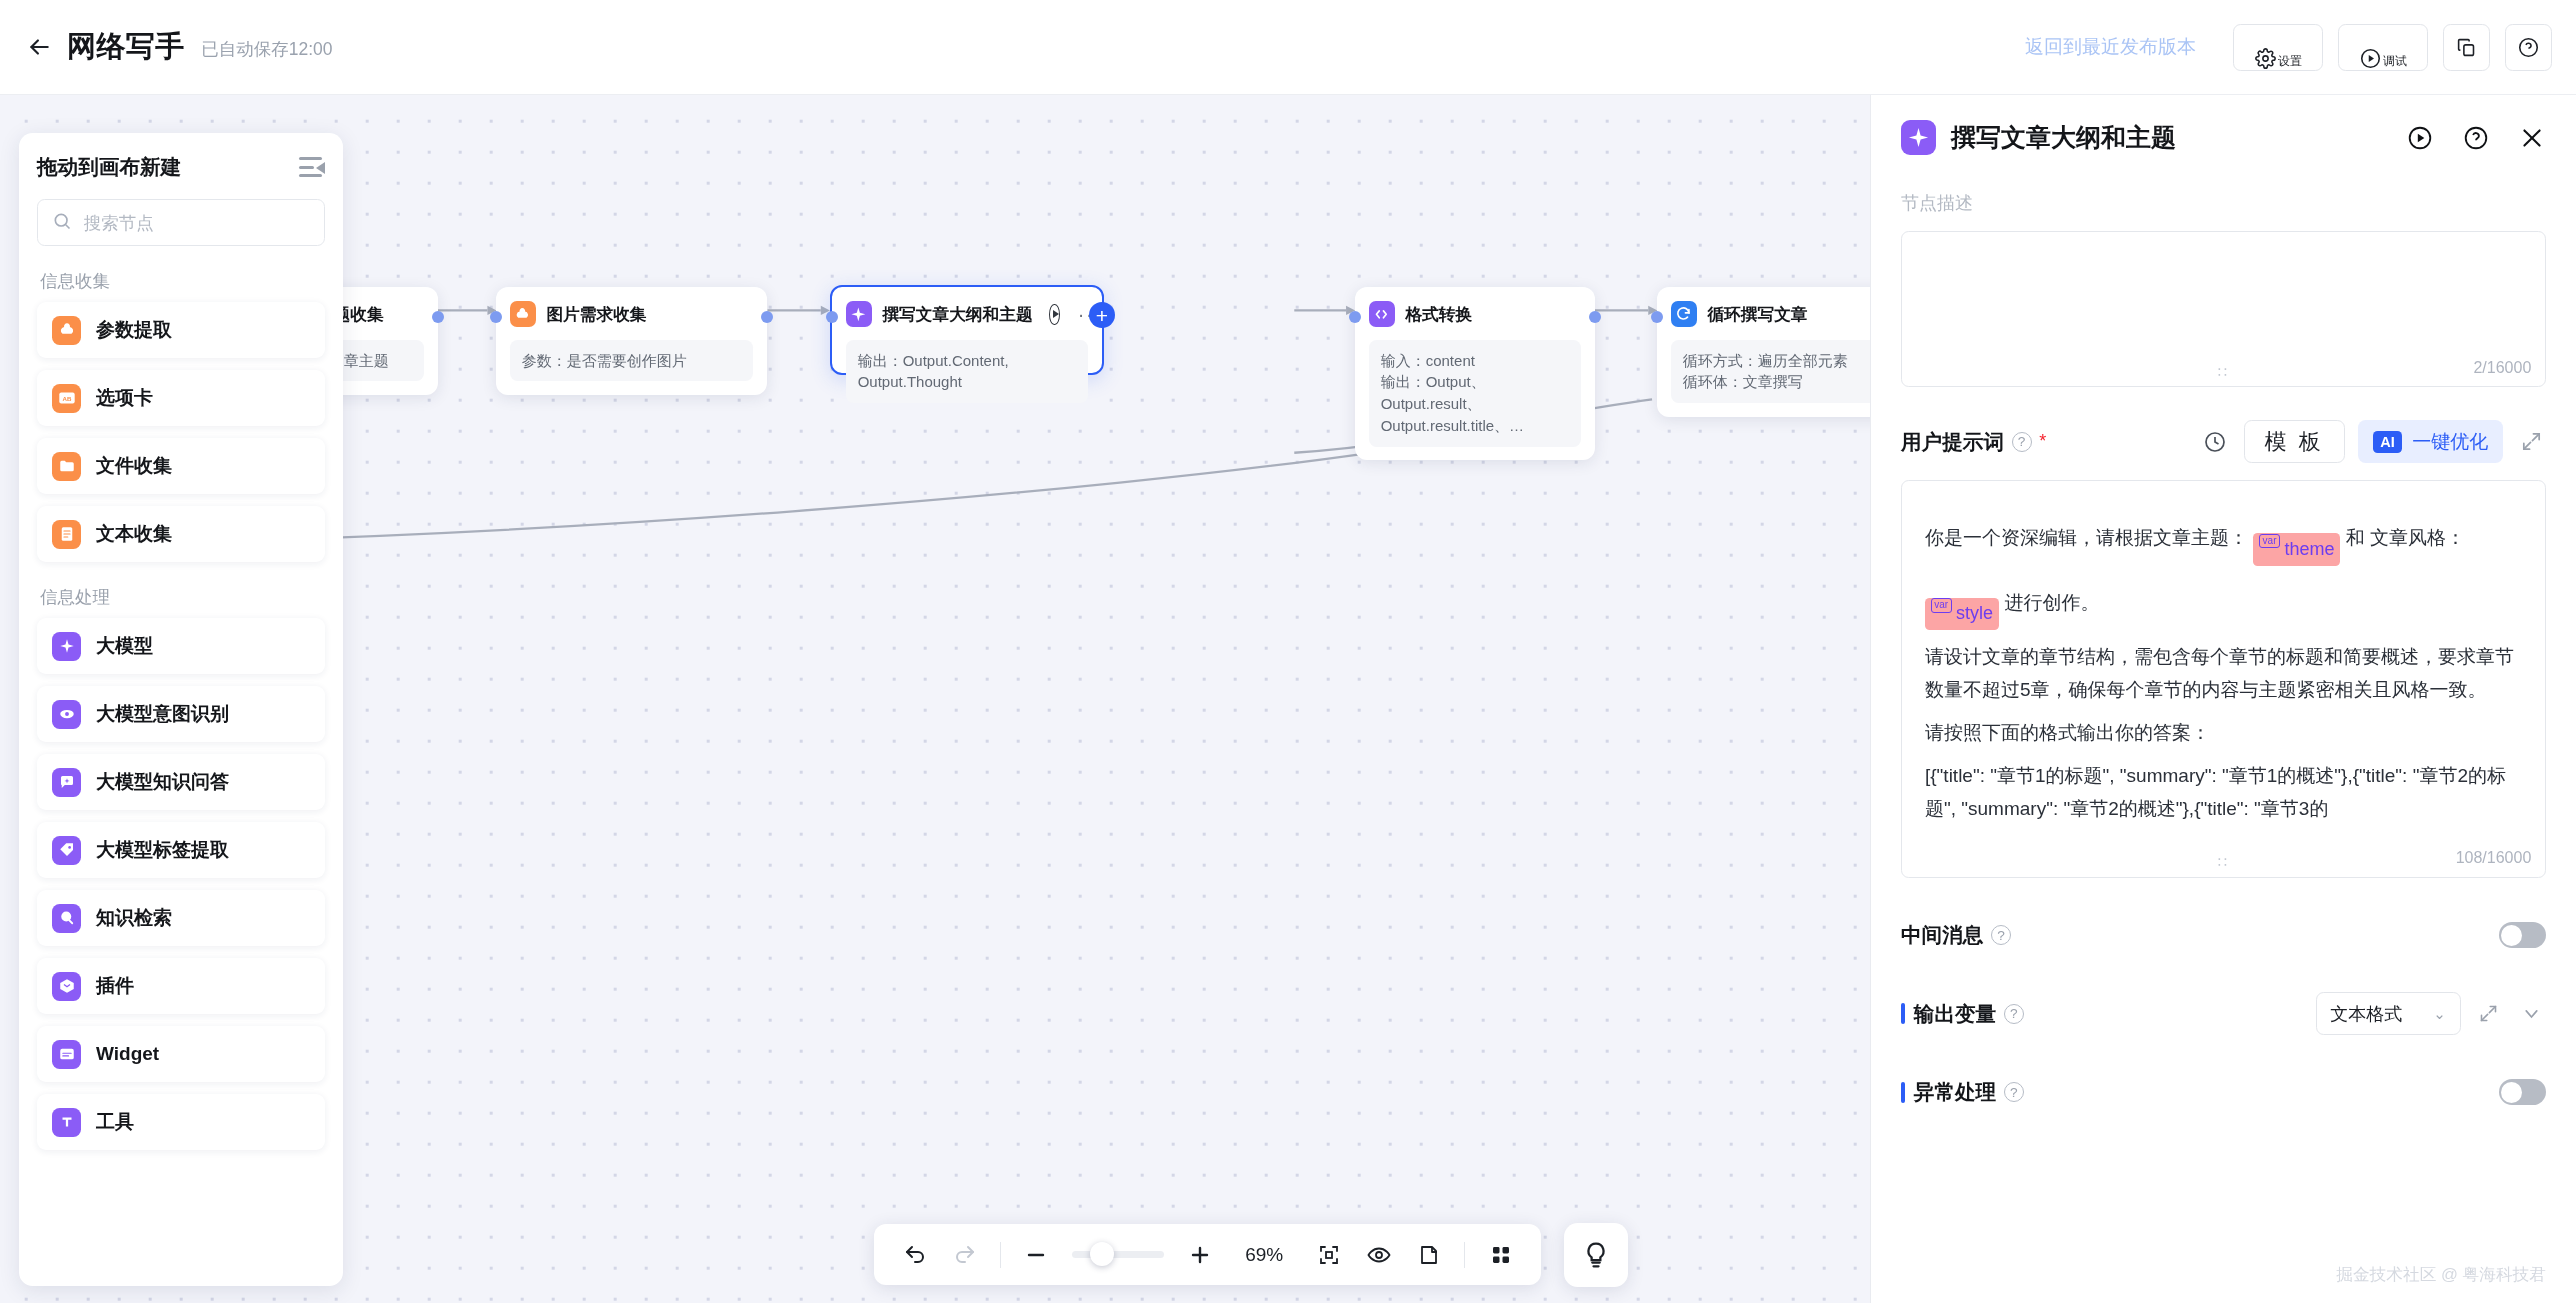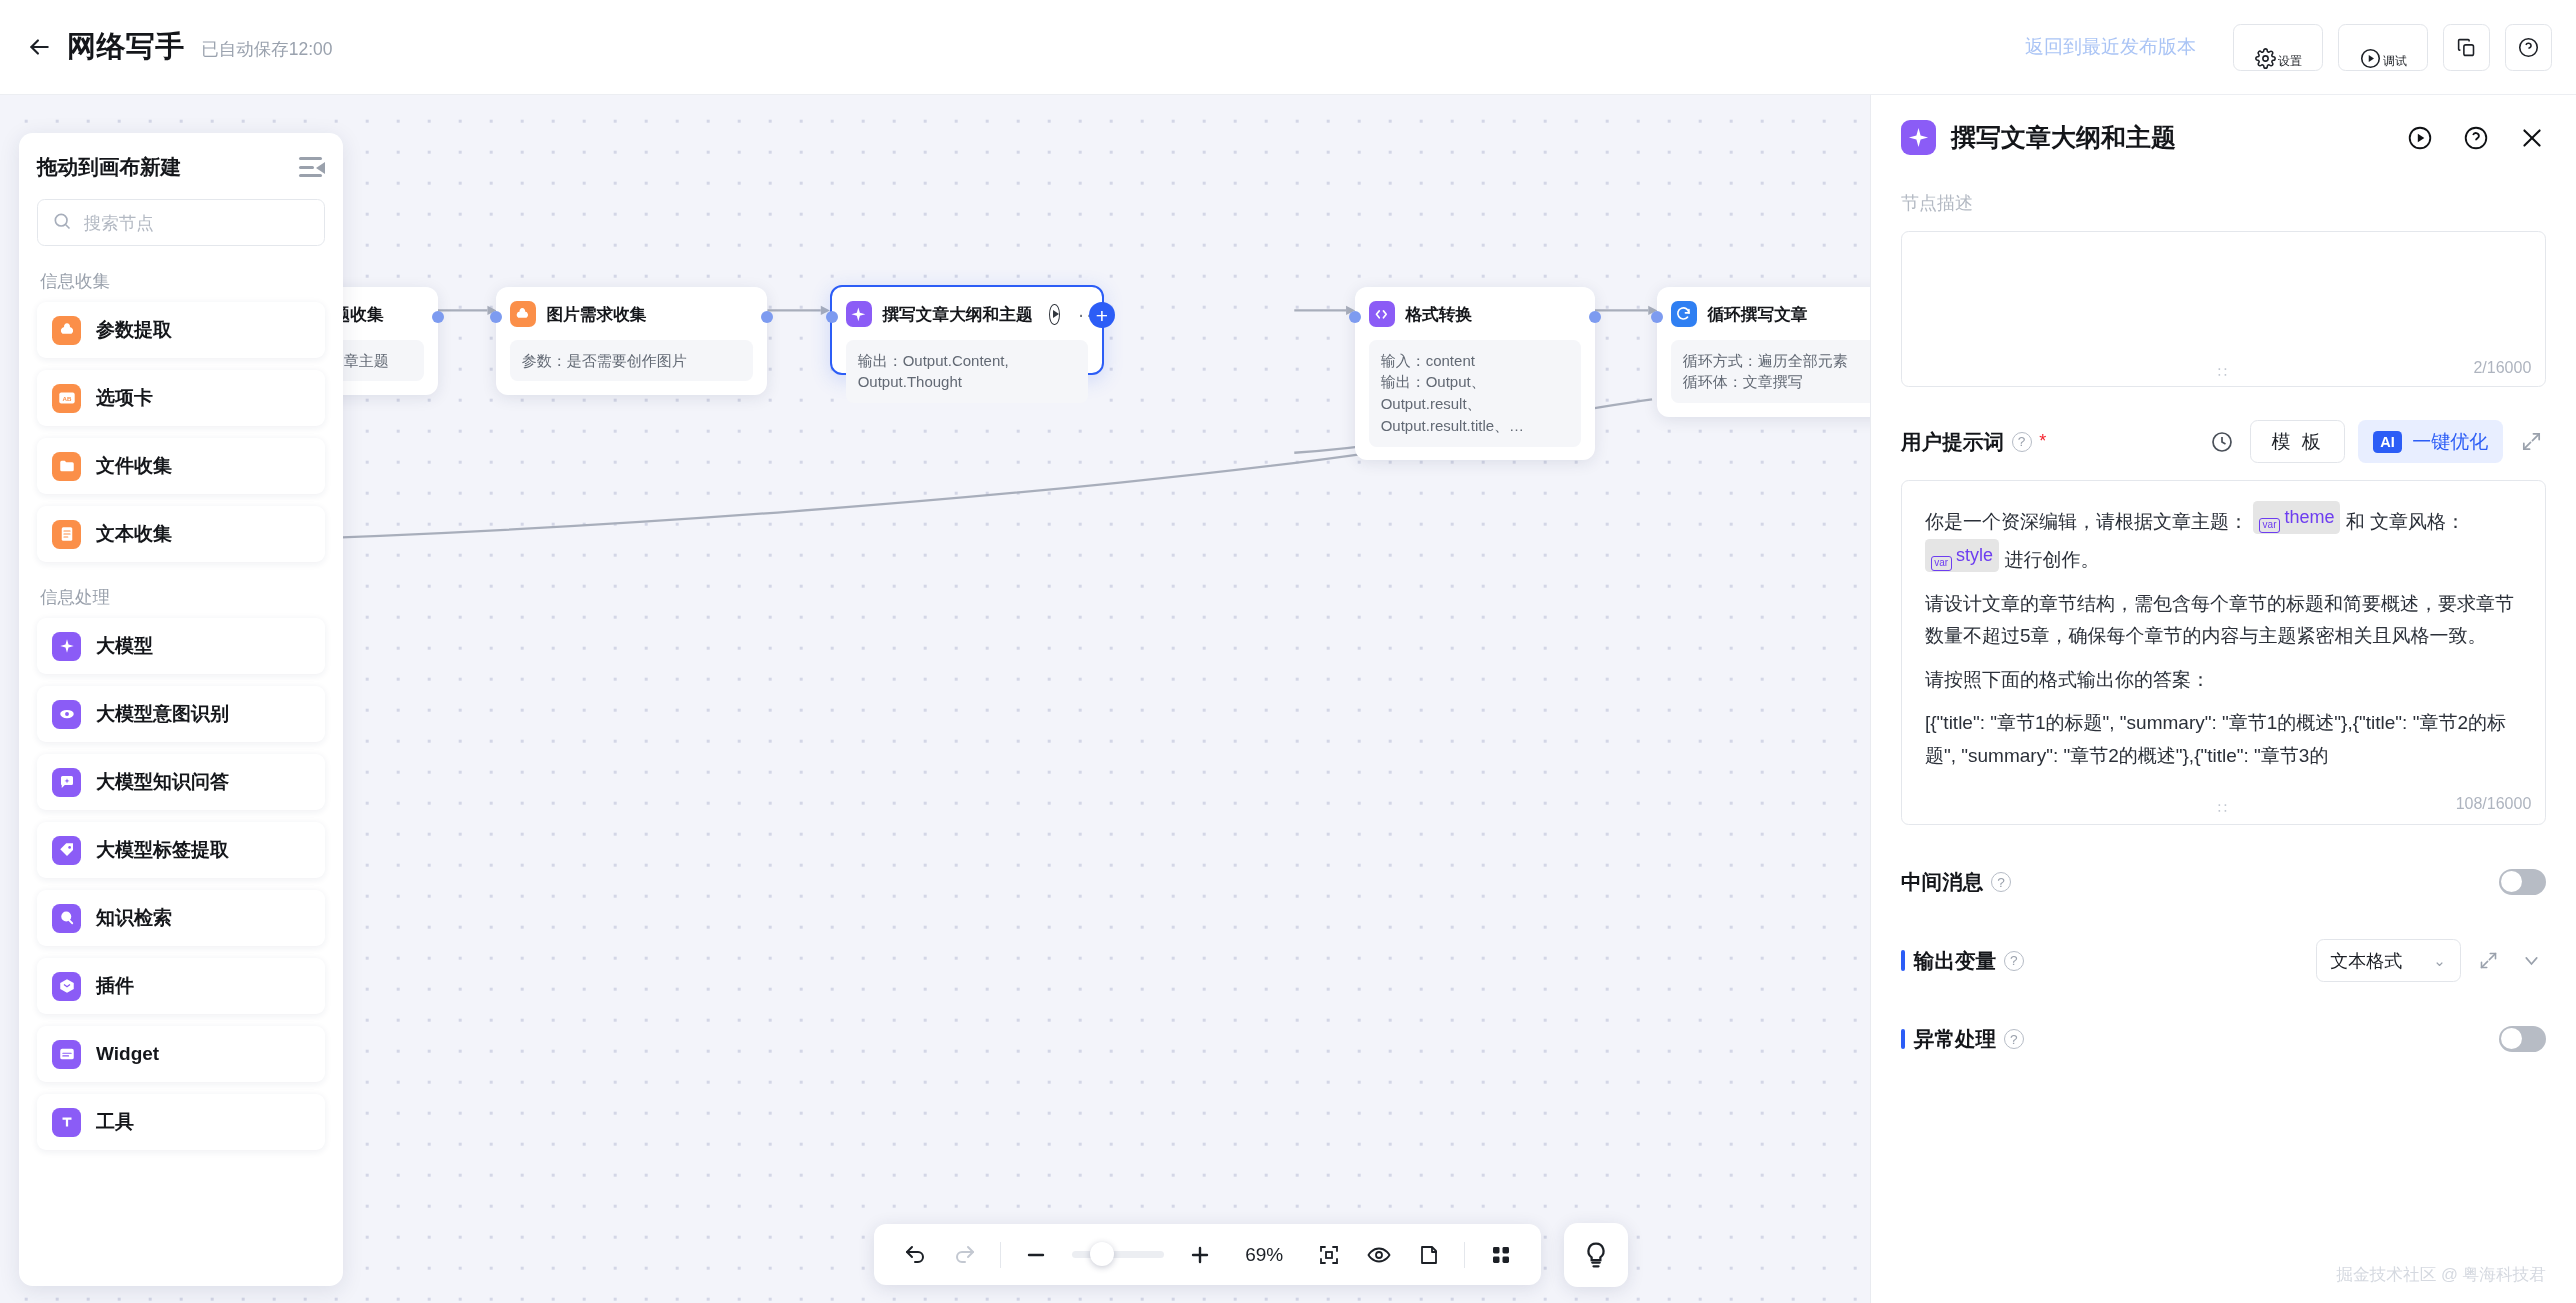--- a/index.html
+++ b/index.html
@@ -190,42 +190,42 @@
   .field-label { font-size: 20.6px; font-weight: 700; color: #14161a; }
   .q-ico {
     width: 20px; height: 20px; border: 1.5px solid #b6bcc6; border-radius: 50%;
     color: #9aa1ac; font-size: 13.7px; display: inline-flex; align-items: center;
     justify-content: center; margin-left: 7.6px; cursor: pointer;
   }
   .req { color: #f5222d; font-size: 18px; margin-left: 7.6px; }
   .row-right { margin-left: auto; display: flex; align-items: center; gap: 13.7px; }
   .tpl-btn {
     height: 43px; padding: 0 20px; border: 0.8px solid #e2e5ea; border-radius: 7.6px;
-    font-size: 19px; color: #1d2026; background: #fff;
+    font-size: 22px; color: #1d2026; background: #fff;
     display: flex; align-items: center; cursor: pointer; letter-spacing: 3px;
   }
   .ai-btn {
     height: 43px; padding: 0 15px; border-radius: 7.6px; background: #e8eeff;
     display: flex; align-items: center; gap: 10.7px; cursor: pointer;
   }
   .ai-badge {
     background: #2c5df6; color: #fff; font-size: 14.5px; font-weight: 700;
     padding: 3px 6.9px; border-radius: 4.6px;
   }
   .ai-label { font-size: 19px; color: #2c5df6; }
 
   .prompt-box {
     margin-top: 16.7px; border: 0.8px solid #e4e7ec; border-radius: 7.6px;
     padding: 20px 23px 41px 23px; position: relative;
   }
   .prompt-p { font-size: 19px; color: #2b3039; line-height: 1.72; margin-bottom: 10.7px; }
   .var-chip {
-    display: inline-flex; align-items: flex-end; gap: 4.6px;
-    background: #e5e5e5; border-radius: 4.6px; padding: 0.8px 6px;
-    color: #6d3df0; font-size: 18px;
+    display: inline-flex; align-items: flex-start; gap: 4.6px;
+    background: #fca5a5; border-radius: 4.6px; padding: 0.8px 6px;
+    color: #6d3df0; font-size: 18px; margin-top: 32px;
   }
   .var-tag {
     border: 1.5px solid #6d3df0; border-radius: 3px; font-size: 10px;
     padding: 0 2.3px; line-height: 1.25; color: #6d3df0;
   }
 
   .sect-row { display: flex; align-items: center; margin-top: 43px; }
   .bar-label { display: flex; align-items: center; }
   .blue-bar { width: 3.8px; height: 20.6px; background: #2c5df6; border-radius: 2.3px; margin-right: 9px; }
   .toggle {

